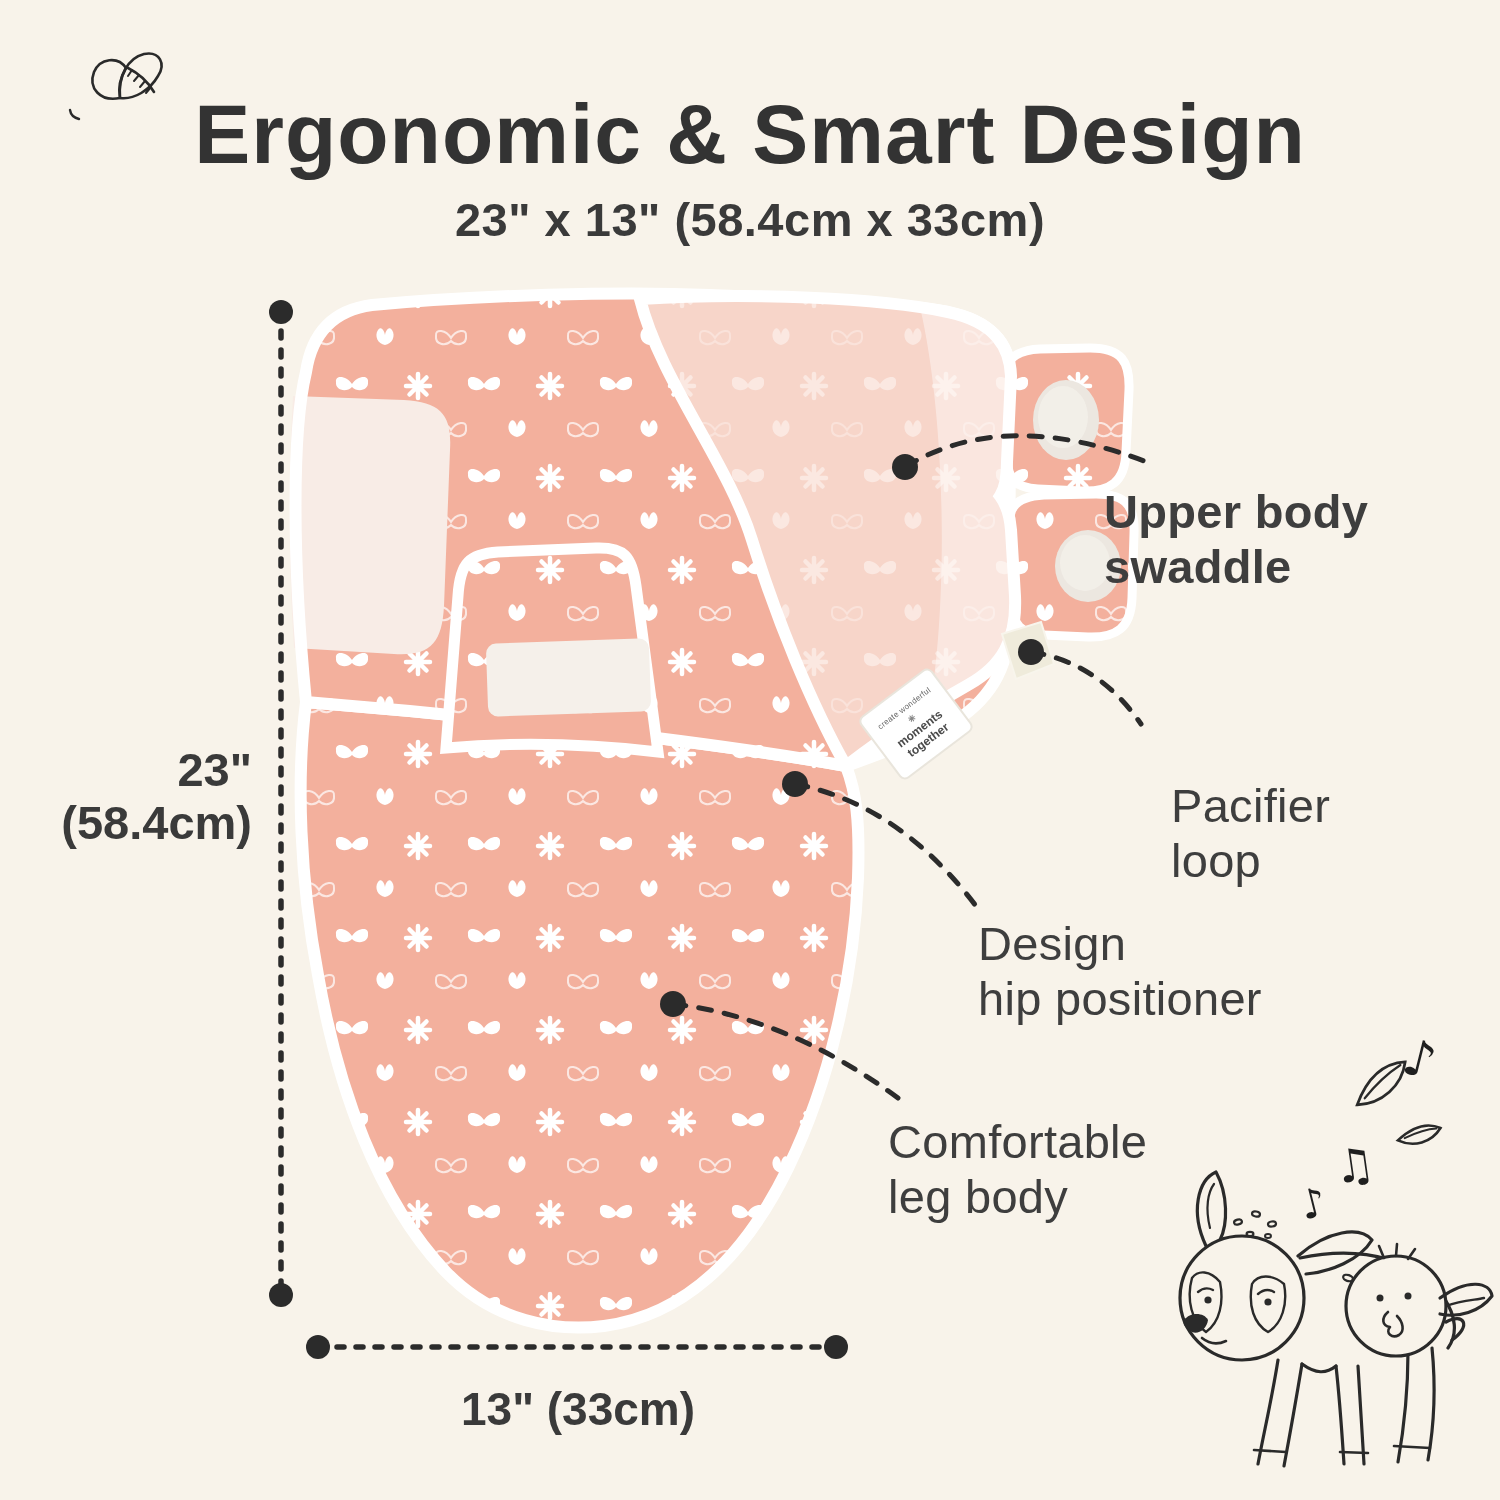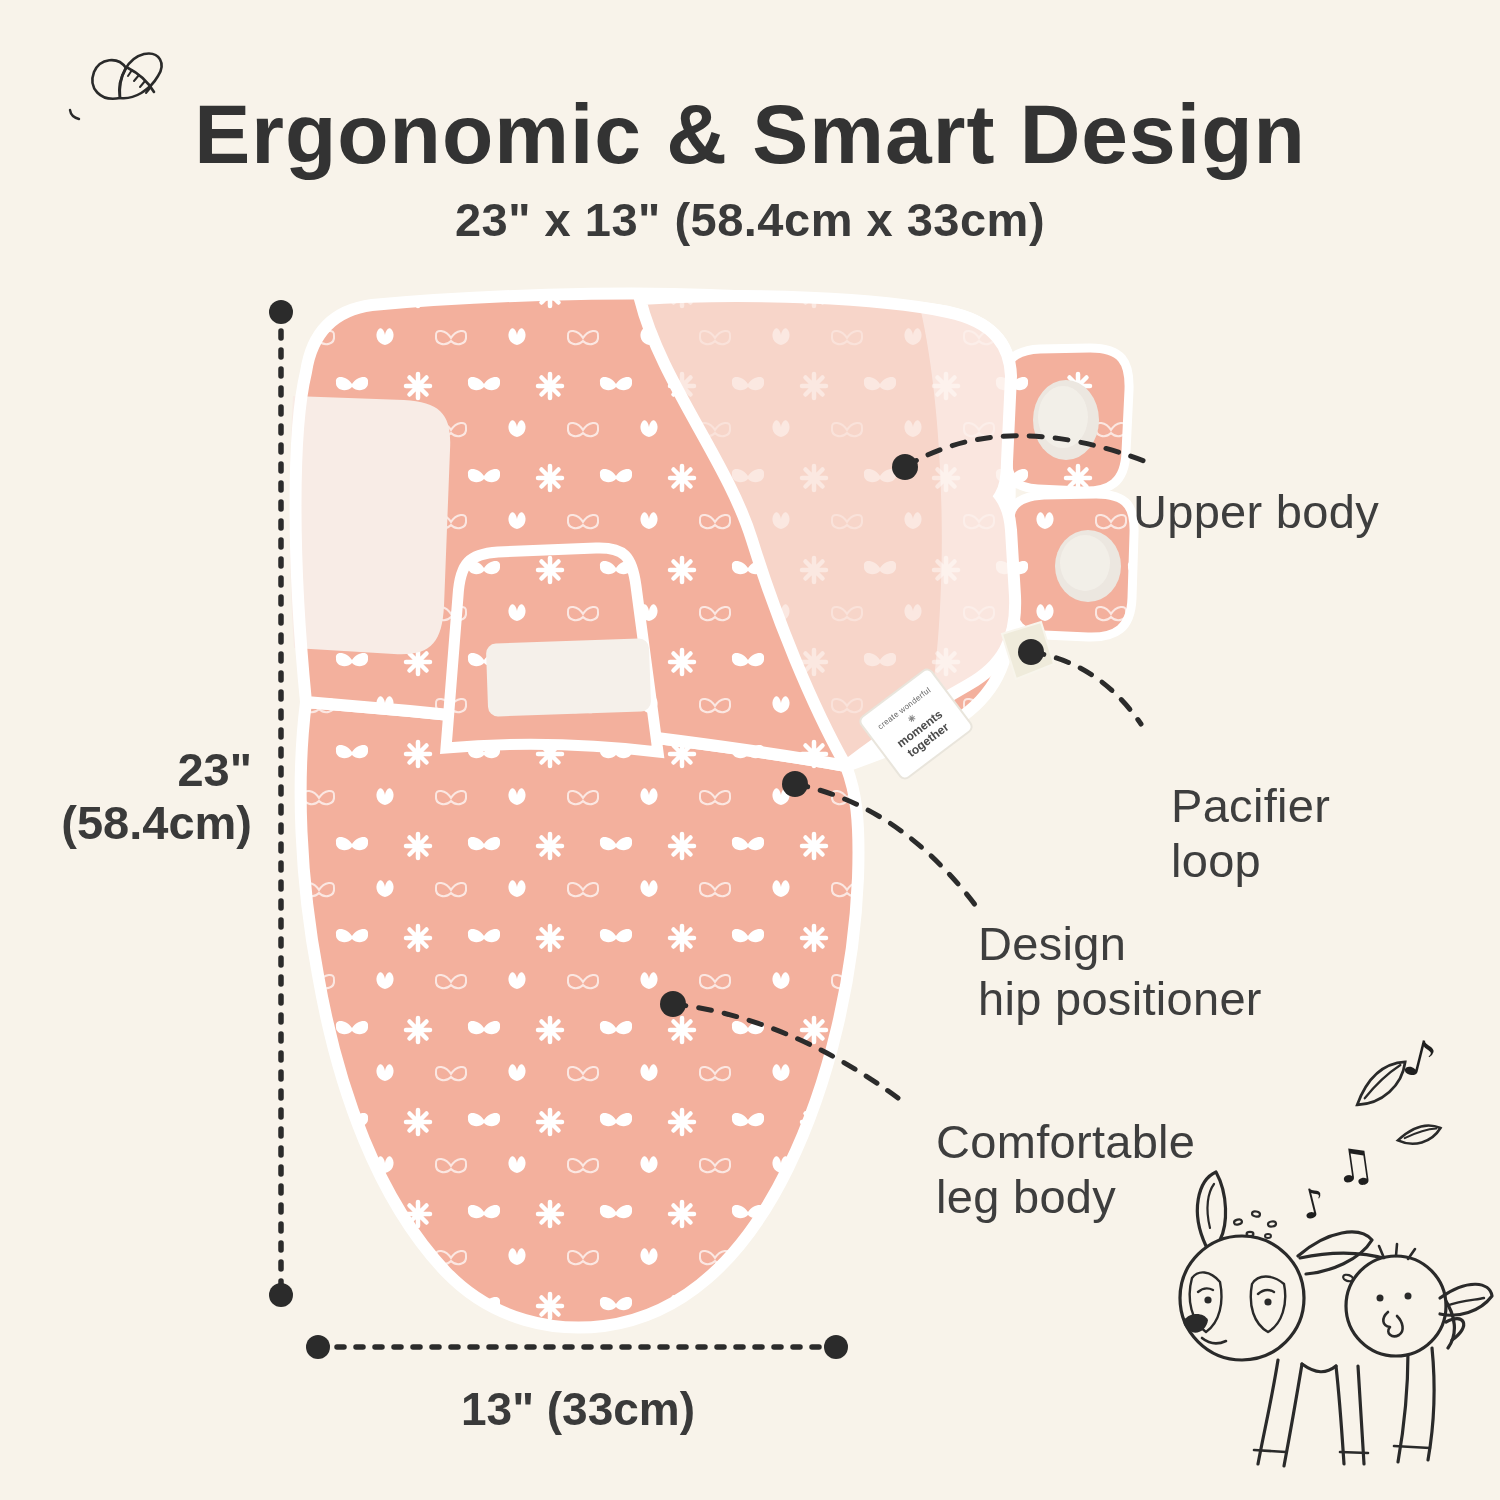--- a/index.html
+++ b/index.html
@@ -24,24 +24,24 @@
     font-size:47px;line-height:1.12;
   }
   .dim-width{
     position:absolute;left:377px;top:1382px;width:402px;text-align:center;
     font-size:46px;
   }
   .annot{
     position:absolute;font-size:47px;font-weight:500;color:#3E3E3E;
     line-height:1.18;letter-spacing:.3px;
   }
-  .a1{left:1133px;top:484px;}
+  .a1{left:1104px;top:484px;font-weight:bold;}
   .a2{left:1171px;top:778px;}
   .a3{left:978px;top:916px;}
-  .a4{left:888px;top:1114px;margin-left:48px;}
+  .a4{left:888px;top:1114px;}
   .note-glyph{font-family:"DejaVu Sans", sans-serif;}
 </style>
 </head>
 <body>
 
 <div class="canvas" style="background: rgb(248, 243, 234);">
 
   <svg class="scene" viewBox="0 0 1500 1500">
     <defs>
 
@@ -232,20 +232,21 @@
 
   <div class="dim dim-height">
     <div>23"</div>
     <div>(58.4cm)</div>
   </div>
 
   <div class="dim dim-width">13" (33cm)</div>
 
   <div class="annot a1">
     <div>Upper body</div>
+    <div>swaddle</div>
   </div>
   <div class="annot a2">
     <div>Pacifier</div>
     <div>loop</div>
   </div>
   <div class="annot a3">
     <div>Design</div>
     <div>hip positioner</div>
   </div>
   <div class="annot a4">

